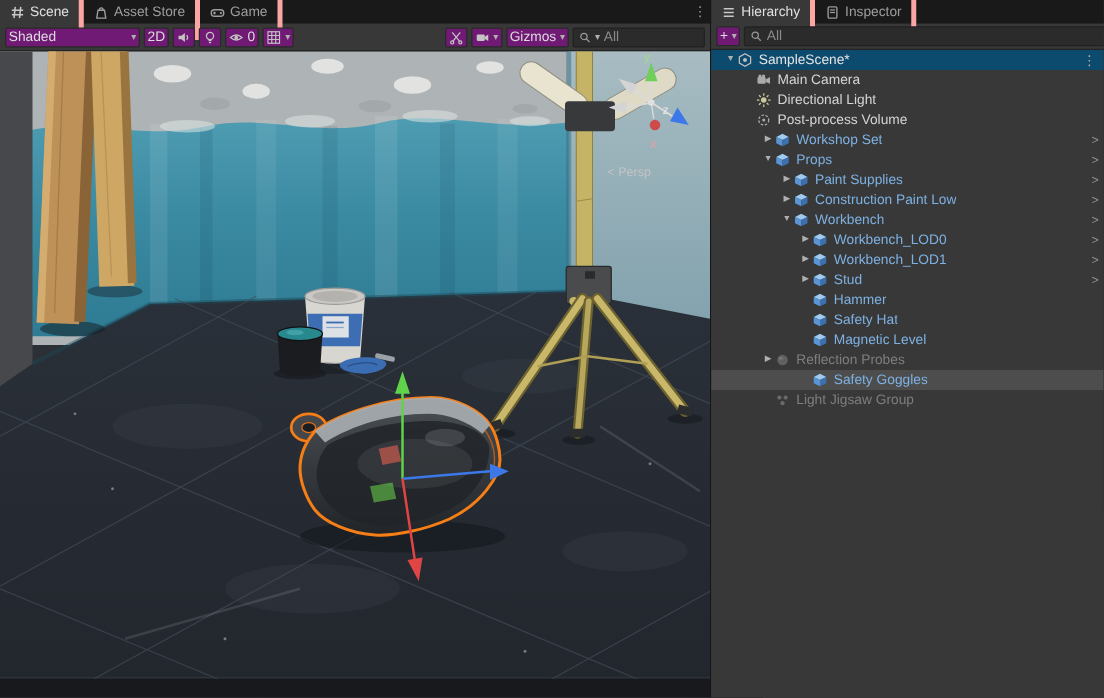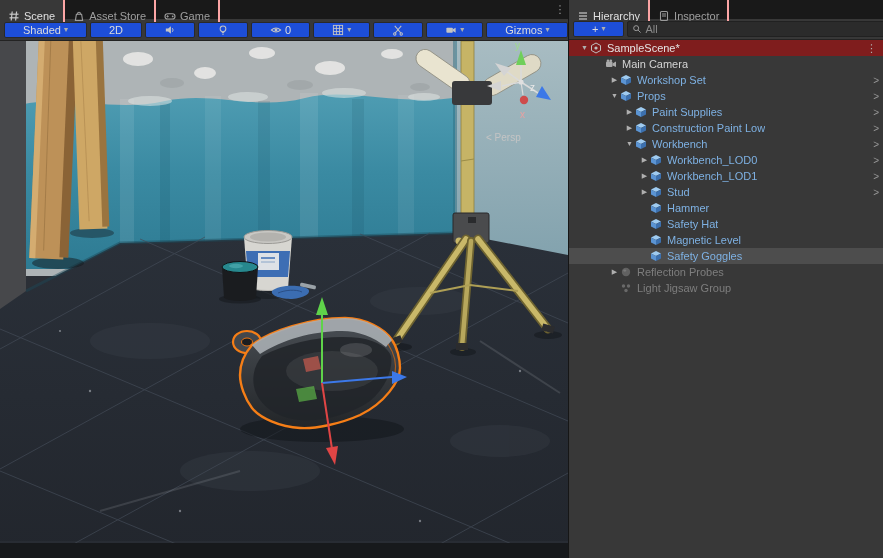--- a/index.html
+++ b/index.html
@@ -4,45 +4,45 @@
 <style>
   *{margin:0;padding:0;box-sizing:border-box;}
   html,body{width:883px;height:558px;overflow:hidden;background:#282828;
     font-family:"Liberation Sans",sans-serif;font-size:11px;color:#D2D2D2;}
   body{position:relative;}
   .panel{position:absolute;top:0;height:558px;background:#383838;}
   #left-panel{left:0;width:568px;}
   #right-panel{left:569px;width:358px;}
   #splitter{position:absolute;top:0;left:568px;width:1px;height:558px;background:#161616;}
   .tabbar{height:19px;background:#191919;display:flex;align-items:stretch;}
-  .tab{display:flex;align-items:center;gap:4px;padding:16px 8px;color:#9E9E9E;border-right:2px solid #fca5a5;cursor:default;}
+  .tab{display:flex;align-items:flex-end;gap:4px;padding:16px 8px;color:#9E9E9E;border-right:4px solid #fca5a5;cursor:default;}
   .tab.active{background:#383838;color:#E0E0E0;}
   .tab-icon{display:inline-flex;width:12px;height:12px;}
   .tab-icon svg{width:12px;height:12px;}
   .spacer{flex:1;}
   .bar-icon{display:flex;align-items:center;justify-content:center;width:16px;color:#9A9A9A;font-size:11px;}
   .bar-icon svg{width:11px;height:11px;}
   .toolbar{height:22px;background:#383838;border-bottom:1px solid #232323;display:flex;align-items:center;padding:0 4px;gap:3px;}
   #right-panel .toolbar{height:21px;}
-  .tb-btn{background:#1d4ed8;border:1px solid #292929;border-radius:2px;height:16px;display:flex;align-items:center;padding:0 18px;gap:3px;color:#DCDCDC;white-space:nowrap;}
+  .tb-btn{background:#701a75;border:1px solid #292929;border-radius:2px;height:16px;display:flex;align-items:center;padding:0 2px;gap:3px;color:#DCDCDC;white-space:nowrap;}
   .tb-btn svg{width:12px;height:12px;}
   .caret{font-size:8px;color:#AFAFAF;line-height:1;}
   .push-right{margin-left:auto;}
   .search{background:#2B2B2B;border:1px solid #212121;border-radius:2px;height:16px;display:flex;align-items:center;gap:3px;padding:0 4px;}
   .search svg{width:10px;height:10px;flex:none;}
   .search input{background:transparent;border:none;outline:none;color:#C8C8C8;font-size:11px;font-family:"Liberation Sans",sans-serif;width:100%;}
   .search input::placeholder{color:#8A8A8A;}
   #scene-search{width:106px;}
   .grow{flex:1;}
   .scene-area{position:absolute;top:41px;left:0;width:568px;height:517px;background:#2B2F36;overflow:hidden;}
   .scene-area svg.scene{display:block;width:568px;height:517px;}
   #hierarchy-tree{position:absolute;top:40px;left:0;width:314px;bottom:0;background:#383838;overflow:hidden;}
   .hrow{height:16px;display:flex;align-items:center;padding-right:4px;}
   .hrow.selected{background:#4D4D4D;}
-  .hrow.scene-header{background:#7f1d1d;}
+  .hrow.scene-header{background:#0c4a6e;}
   .indent{flex:none;}
   .fold{flex:none;width:11px;text-align:center;font-size:7px;color:#AFAFAF;line-height:16px;}
   .hicon{flex:none;width:14px;height:12px;display:inline-flex;}
   .hicon svg{width:12px;height:12px;}
   .hlabel{margin-left:3px;white-space:nowrap;overflow:hidden;color:#D4D4D4;}
   .hrow.prefab .hlabel{color:#7EB1E3;}
   .hrow.disabled .hlabel{color:#7E7E7E;}
   .hrow.disabled .hicon{filter:grayscale(1);opacity:.5;}
   .hrow.scene-header .hlabel{color:#E4E4E4;}
   .chev{margin-left:auto;color:#969696;font-size:10px;}
@@ -450,20 +450,51 @@
         <span class="hicon">
           <svg viewBox="0 0 12 12">
             <rect x="1" y="3.5" width="6.5" height="5.5" rx="1" fill="#ABABAB"></rect>
             <polygon points="7.5,5.5 11,3.5 11,9 7.5,7.5" fill="#ABABAB"></polygon>
             <circle cx="3" cy="2.8" r="1.3" fill="#ABABAB"></circle>
             <circle cx="5.8" cy="2.8" r="1.3" fill="#ABABAB"></circle>
           </svg>
         </span>
         <span class="hlabel">Main Camera</span>
       </div>
+      <div class="hrow">
+        <span class="indent" style="width: 25px;"></span>
+        <span class="fold"></span>
+        <span class="hicon">
+          <svg viewBox="0 0 12 12">
+            <circle cx="6" cy="6" r="2.2" fill="#C9C9A0"></circle>
+            <g stroke="#C9C9A0" stroke-width="1">
+              <line x1="6" y1="0.5" x2="6" y2="2.5"></line>
+              <line x1="6" y1="9.5" x2="6" y2="11.5"></line>
+              <line x1="0.5" y1="6" x2="2.5" y2="6"></line>
+              <line x1="9.5" y1="6" x2="11.5" y2="6"></line>
+              <line x1="2.2" y1="2.2" x2="3.6" y2="3.6"></line>
+              <line x1="8.4" y1="8.4" x2="9.8" y2="9.8"></line>
+              <line x1="2.2" y1="9.8" x2="3.6" y2="8.4"></line>
+              <line x1="8.4" y1="3.6" x2="9.8" y2="2.2"></line>
+            </g>
+          </svg>
+        </span>
+        <span class="hlabel">Directional Light</span>
+      </div>
+      <div class="hrow">
+        <span class="indent" style="width: 25px;"></span>
+        <span class="fold"></span>
+        <span class="hicon">
+          <svg viewBox="0 0 12 12">
+            <circle cx="6" cy="6" r="4" fill="none" stroke="#ABABAB" stroke-width="1" stroke-dasharray="2,1.3"></circle>
+            <circle cx="6" cy="6" r="1.2" fill="#ABABAB"></circle>
+          </svg>
+        </span>
+        <span class="hlabel">Post-process Volume</span>
+      </div>
       <div class="hrow prefab">
         <span class="indent" style="width: 40px;"></span>
         <span class="fold">▶</span>
         <span class="hicon">
           <svg viewBox="0 0 12 12">
             <polygon points="6,1 11,3.5 6,6 1,3.5" fill="#9FCBF0"></polygon>
             <polygon points="1,3.5 6,6 6,11 1,8.5" fill="#5B94D3"></polygon>
             <polygon points="11,3.5 6,6 6,11 11,8.5" fill="#3C70AE"></polygon>
           </svg>
         </span>
@@ -589,44 +620,44 @@
         <span class="indent" style="width: 70px;"></span>
         <span class="fold"></span>
         <span class="hicon">
           <svg viewBox="0 0 12 12">
             <polygon points="6,1 11,3.5 6,6 1,3.5" fill="#9FCBF0"></polygon>
             <polygon points="1,3.5 6,6 6,11 1,8.5" fill="#5B94D3"></polygon>
             <polygon points="11,3.5 6,6 6,11 11,8.5" fill="#3C70AE"></polygon>
           </svg>
         </span>
         <span class="hlabel">Magnetic Level</span>
-      </div>
-      <div class="hrow selected prefab">
-        <span class="indent" style="width: 70px;"></span>
-        <span class="fold"></span>
-        <span class="hicon">
-          <svg viewBox="0 0 12 12">
-            <polygon points="6,1 11,3.5 6,6 1,3.5" fill="#9FCBF0"></polygon>
-            <polygon points="1,3.5 6,6 6,11 1,8.5" fill="#5B94D3"></polygon>
-            <polygon points="11,3.5 6,6 6,11 11,8.5" fill="#3C70AE"></polygon>
-          </svg>
-        </span>
-        <span class="hlabel">Safety Goggles</span>
       </div>
       <div class="hrow disabled">
         <span class="indent" style="width: 40px;"></span>
         <span class="fold">▶</span>
         <span class="hicon">
           <svg viewBox="0 0 12 12">
             <circle cx="6" cy="6" r="4.2" fill="#8A8A8A"></circle>
             <ellipse cx="4.8" cy="4.6" rx="1.6" ry="1.1" fill="#B8B8B8"></ellipse>
           </svg>
         </span>
         <span class="hlabel">Reflection Probes</span>
       </div>
+      <div class="hrow selected prefab">
+        <span class="indent" style="width: 70px;"></span>
+        <span class="fold"></span>
+        <span class="hicon">
+          <svg viewBox="0 0 12 12">
+            <polygon points="6,1 11,3.5 6,6 1,3.5" fill="#9FCBF0"></polygon>
+            <polygon points="1,3.5 6,6 6,11 1,8.5" fill="#5B94D3"></polygon>
+            <polygon points="11,3.5 6,6 6,11 11,8.5" fill="#3C70AE"></polygon>
+          </svg>
+        </span>
+        <span class="hlabel">Safety Goggles</span>
+      </div>
       <div class="hrow disabled">
         <span class="indent" style="width: 40px;"></span>
         <span class="fold"></span>
         <span class="hicon">
           <svg viewBox="0 0 12 12">
             <circle cx="3.5" cy="4" r="1.7" fill="#9A9A9A"></circle>
             <circle cx="8.5" cy="4" r="1.7" fill="#9A9A9A"></circle>
             <circle cx="6" cy="8.5" r="1.7" fill="#9A9A9A"></circle>
           </svg>
         </span>

